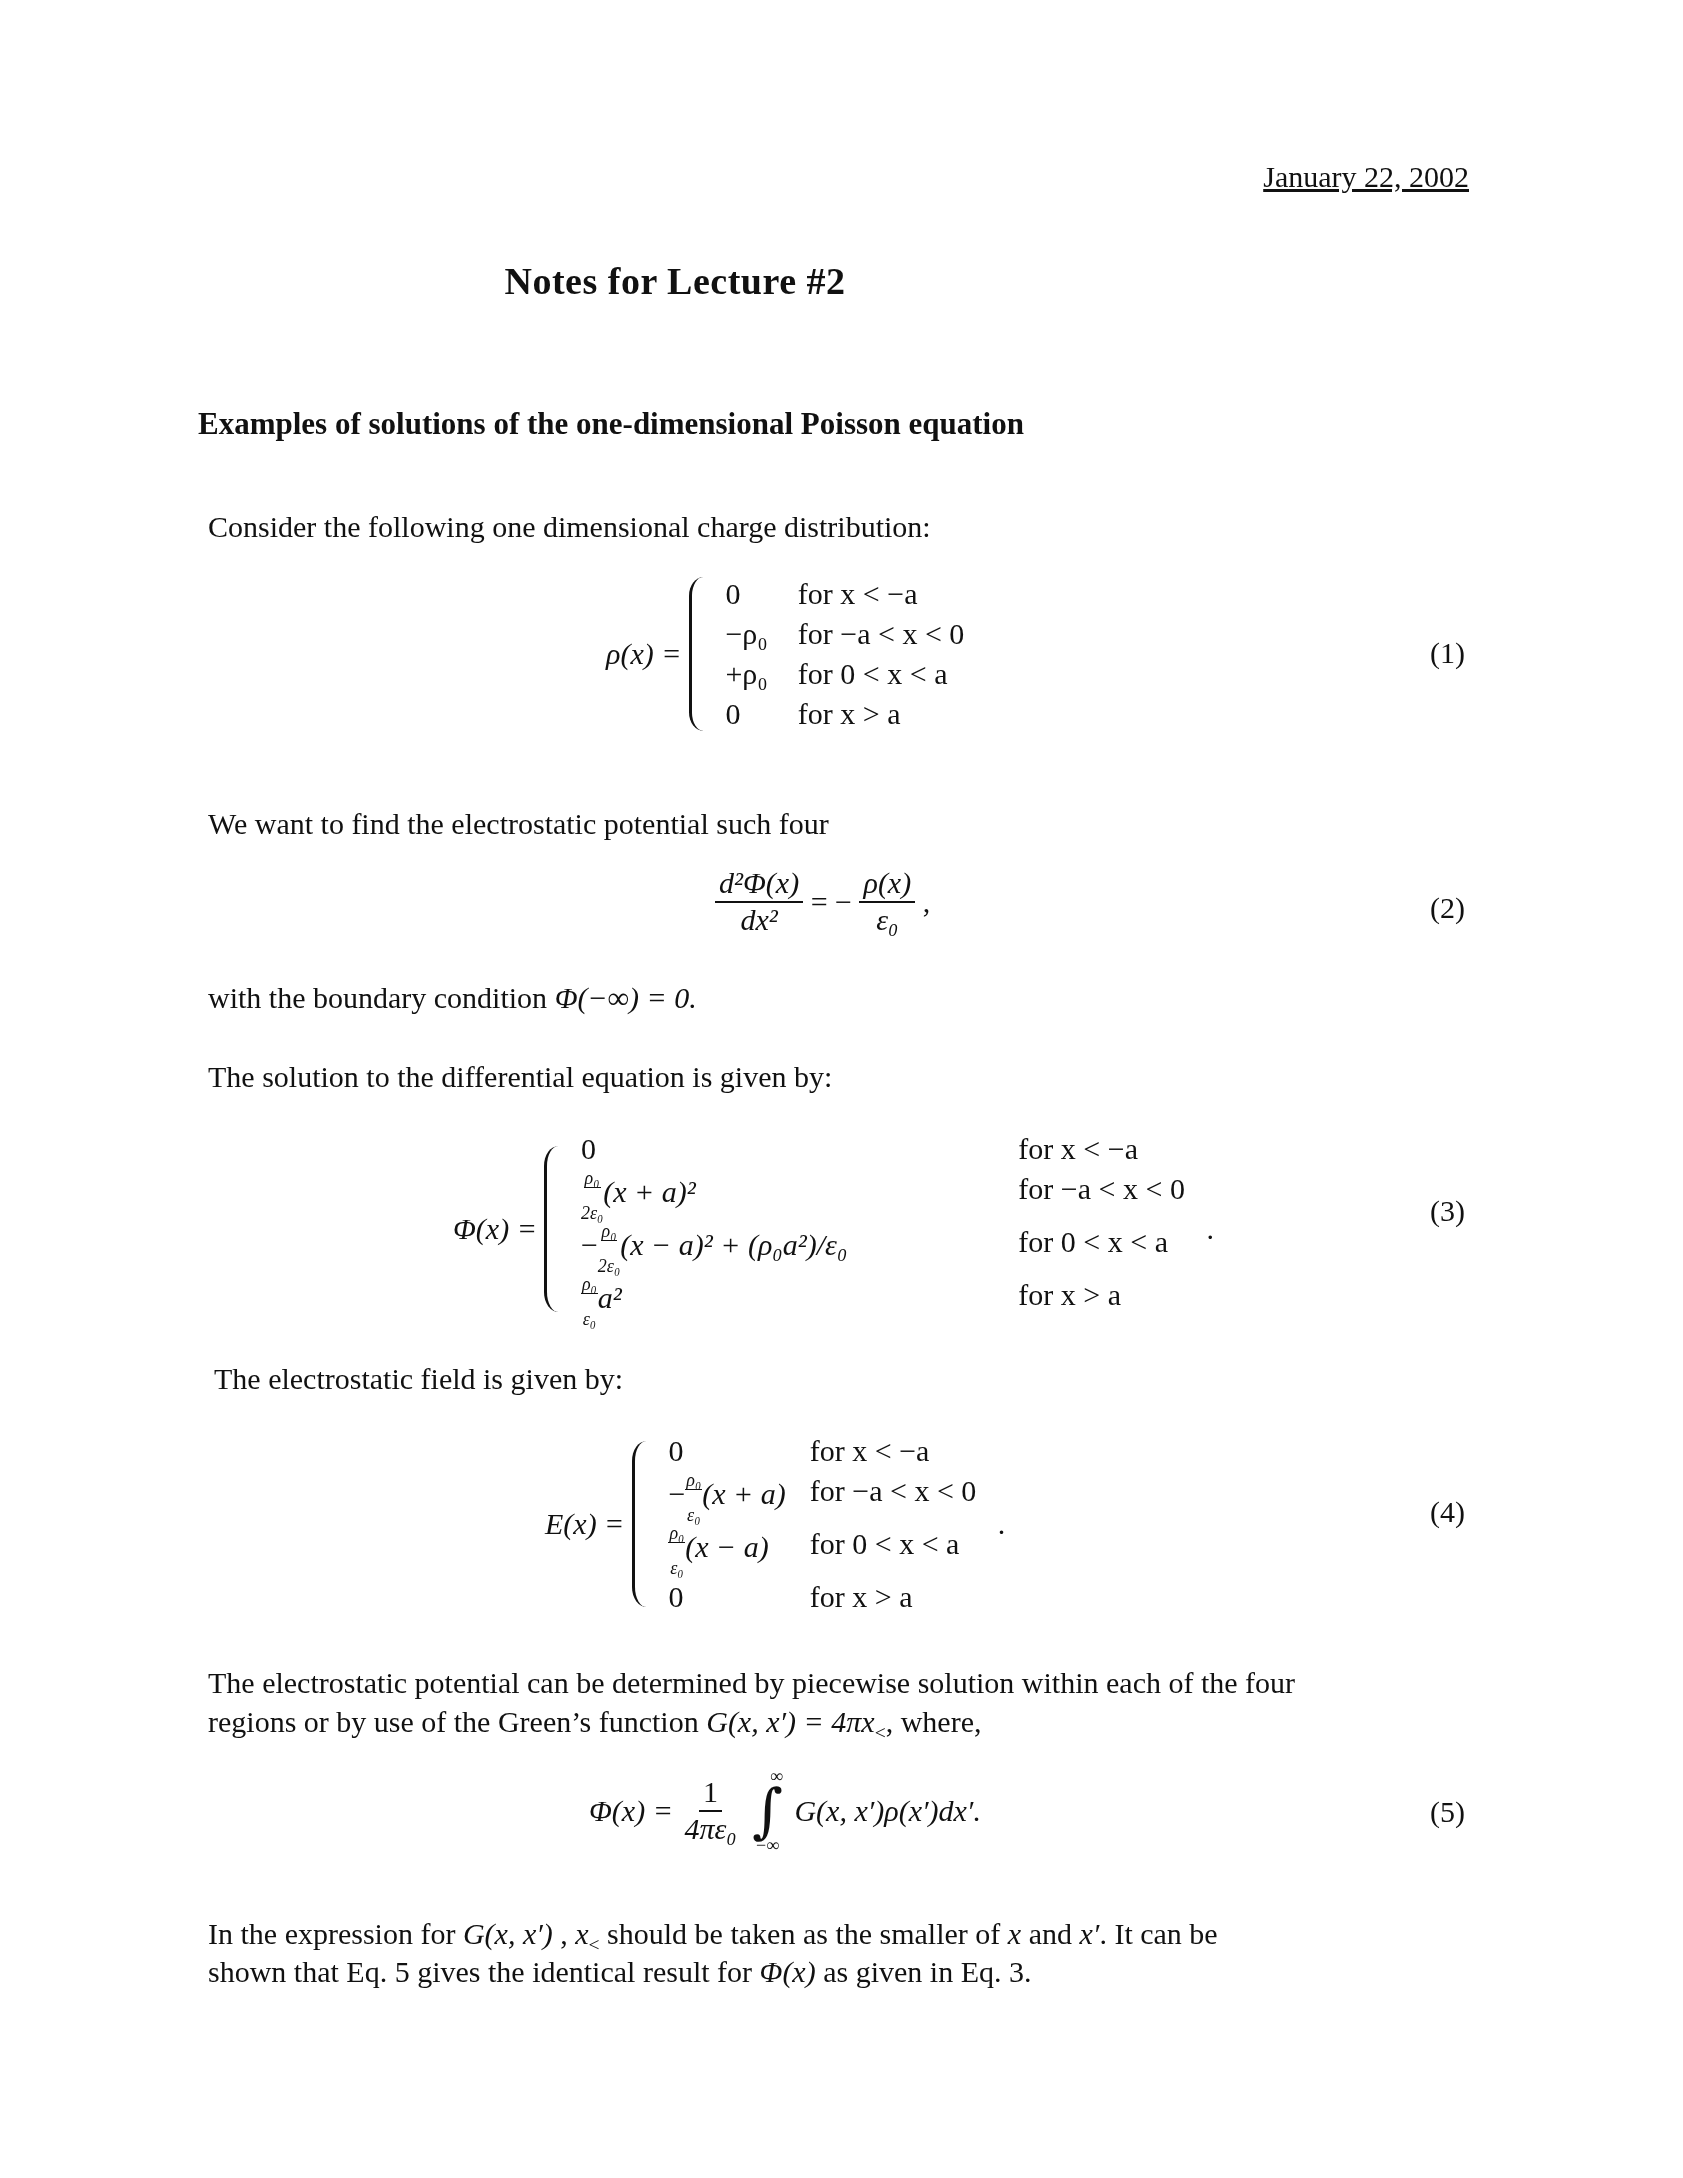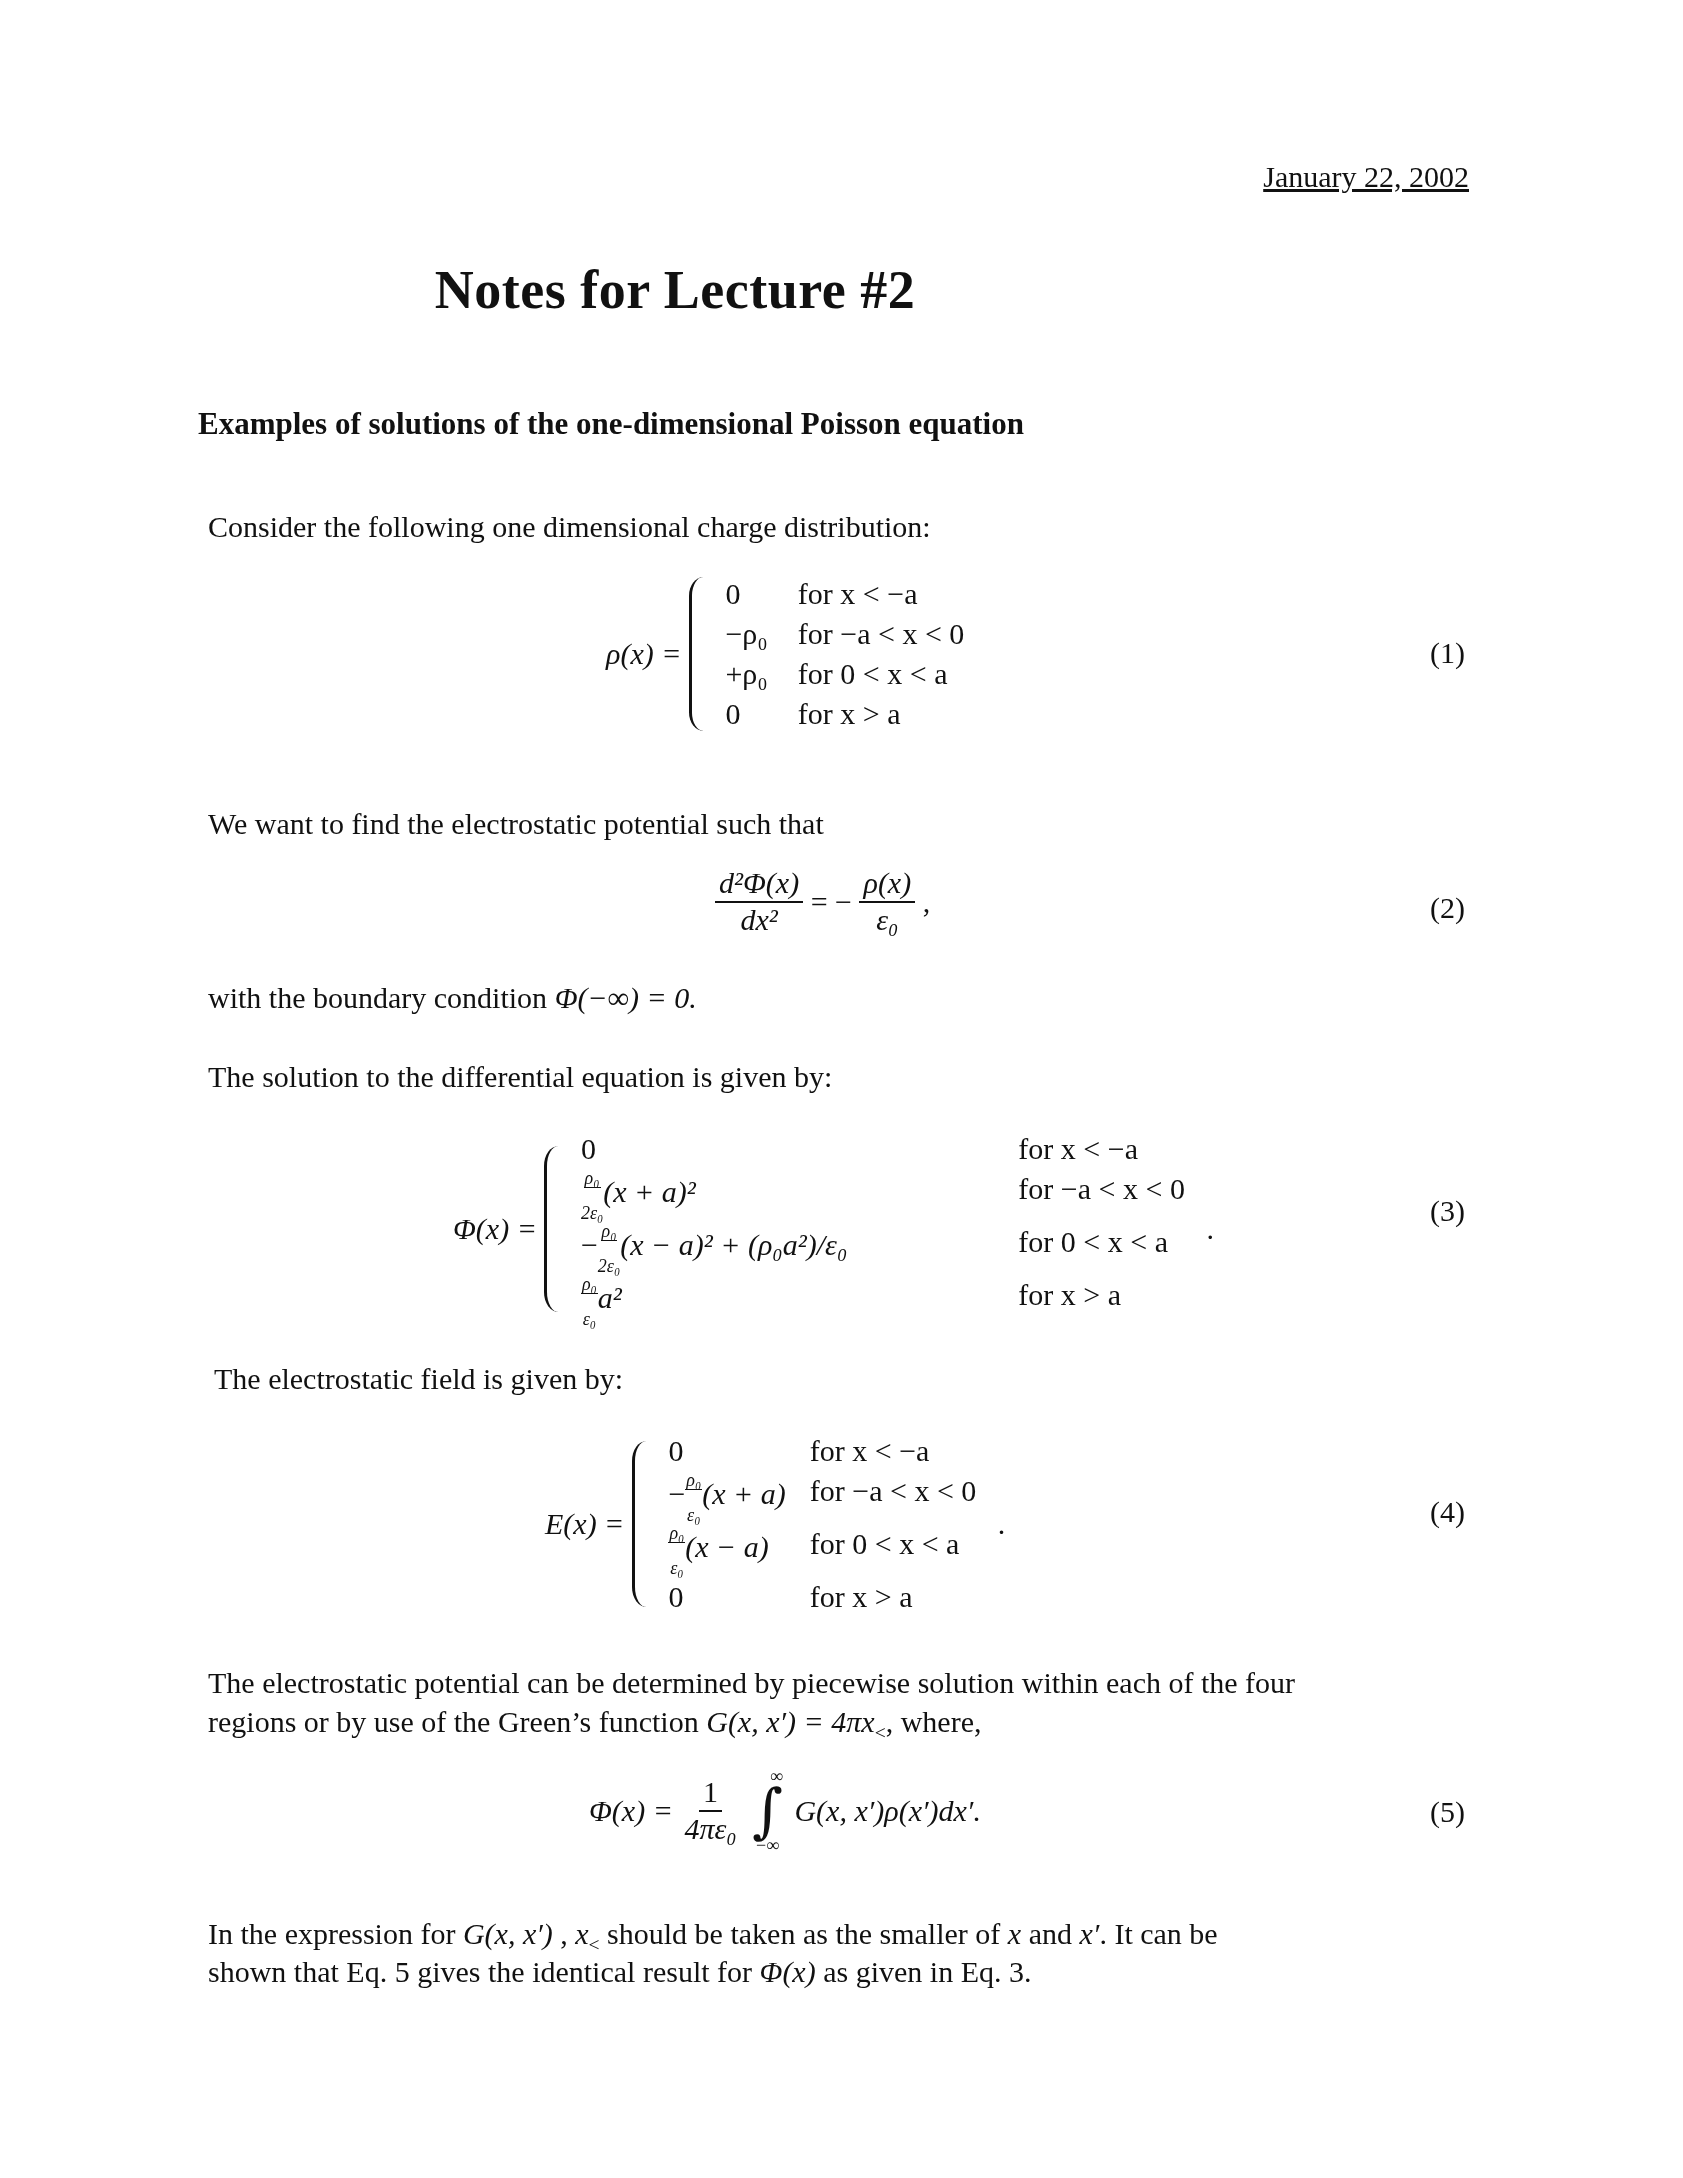--- a/index.html
+++ b/index.html
@@ -2,21 +2,21 @@
 <html><head>
 <meta charset="utf-8">
 <style>
   html, body { margin:0; padding:0; background:#ffffff; }
   body { width:1683px; height:2178px; position:relative; overflow:hidden;
          font-family:"Liberation Serif","DejaVu Serif",serif; color:#111; }
   .abs { position:absolute; }
   .txt { font-size:30px; line-height:40px; white-space:nowrap; }
   .i { font-style:italic; }
   .date { right:214px; top:160px; font-size:30px;text-decoration:underline; }
-  .title { left:0; width:1350px; text-align:center; top:259px; font-size:54px; font-weight:bold; letter-spacing:0.5px; }
+  .title { left:0; width:1350px; text-align:center; top:259px; font-size:38px; font-weight:bold; letter-spacing:0.5px; }
   .section { left:198px; top:406px; font-size:31px; font-weight:bold; }
   .p { left:208px; }
   .eqnum { left:1430px; font-size:30px; }
   .eq { font-size:30px; }
   .frac { display:inline-flex; flex-direction:column; align-items:center; vertical-align:middle;text-align:center; }
   .frac .num { border-bottom:2px solid #111; padding:0 4px; line-height:1.15; }
   .frac .den { padding:0 4px; line-height:1.15; }
   .sfrac { display:inline-flex; flex-direction:column; align-items:center; vertical-align:middle; font-size:18px; line-height:1;gap:16px; }
   .sfrac .num { border-bottom:1.5px solid #111; padding:0 1px; }
   .cases { display:inline-grid; grid-template-columns:auto auto; column-gap:30px; vertical-align:middle; }
@@ -44,21 +44,21 @@
     <div>−ρ₀</div>
     <div>for −a &lt; x &lt; 0</div>
     <div>+ρ₀</div>
     <div>for 0 &lt; x &lt; a</div>
     <div>0</div>
     <div>for x &gt; a</div>
   </span>
 </div>
 <div class="abs eqnum" style="top:636px;">(1)</div>
 
-<div class="abs txt p" style="top:804px;">We want to find the electrostatic potential such that</div>
+<div class="abs txt p" style="top:804px;">We want to find the electrostatic potential such four</div>
 
 <div class="abs eq" style="left:715px; top:866px;">
   <span class="frac">
     <span class="num i">d²Φ(x)</span>
     <span class="den i">dx²</span>
   </span>
   <span style="vertical-align:middle;">= −</span>
   <span class="frac">
     <span class="num i">ρ(x)</span>
     <span class="den i">ε₀</span>

